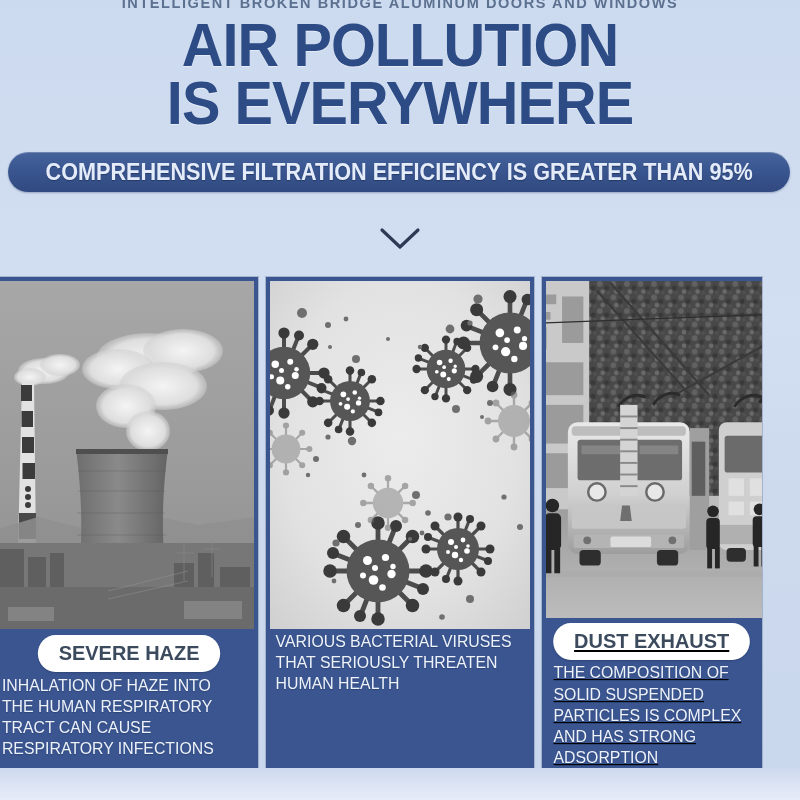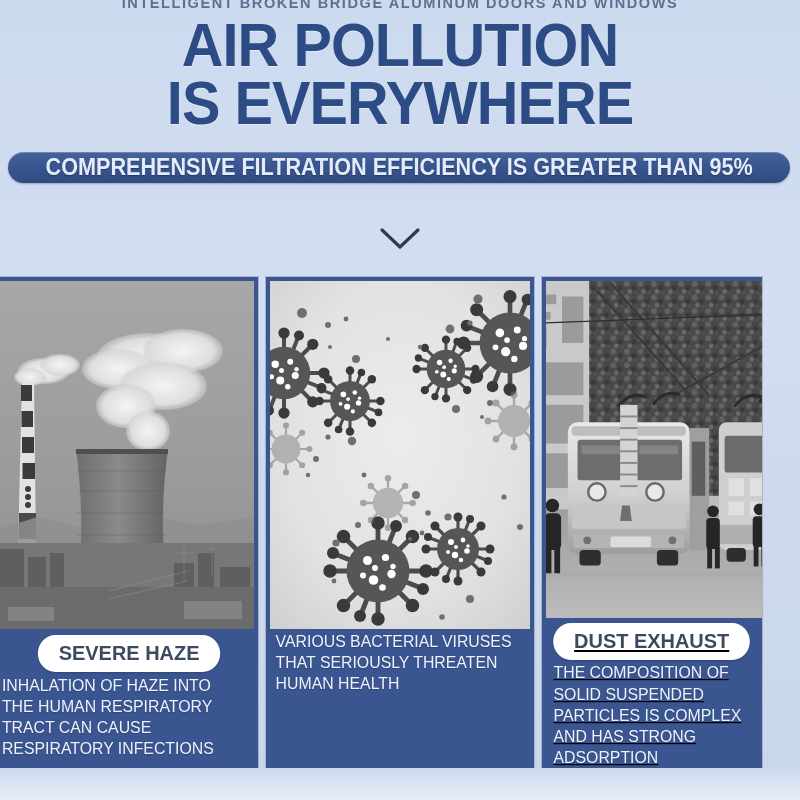--- a/index.html
+++ b/index.html
@@ -41,21 +41,21 @@
     letter-spacing:-1px;
     transform:scaleX(0.93);
     text-shadow:0 1px 0 rgba(255,255,255,.45);
   }
   .headline .l1 { display:block; }
   .headline .l2 { display:block; }
 
   
   .banner {
     position:absolute; top:152px; left:8px;
-    width:782px; height:31px;
+    width:782px; height:40px;
     background:linear-gradient(180deg,#46639c 0%,#3a5690 45%,#314a80 100%);
     border-radius:20px;
     box-shadow:inset 0 1px 0 rgba(255,255,255,.22), 0 1px 2px rgba(40,60,100,.35);
     display:flex; align-items:center; justify-content:center;text-align:right;
   }
   .banner-text {
     color:#e4ecfa;
     font-size:23px;
     font-weight:600;
     letter-spacing:0px;

